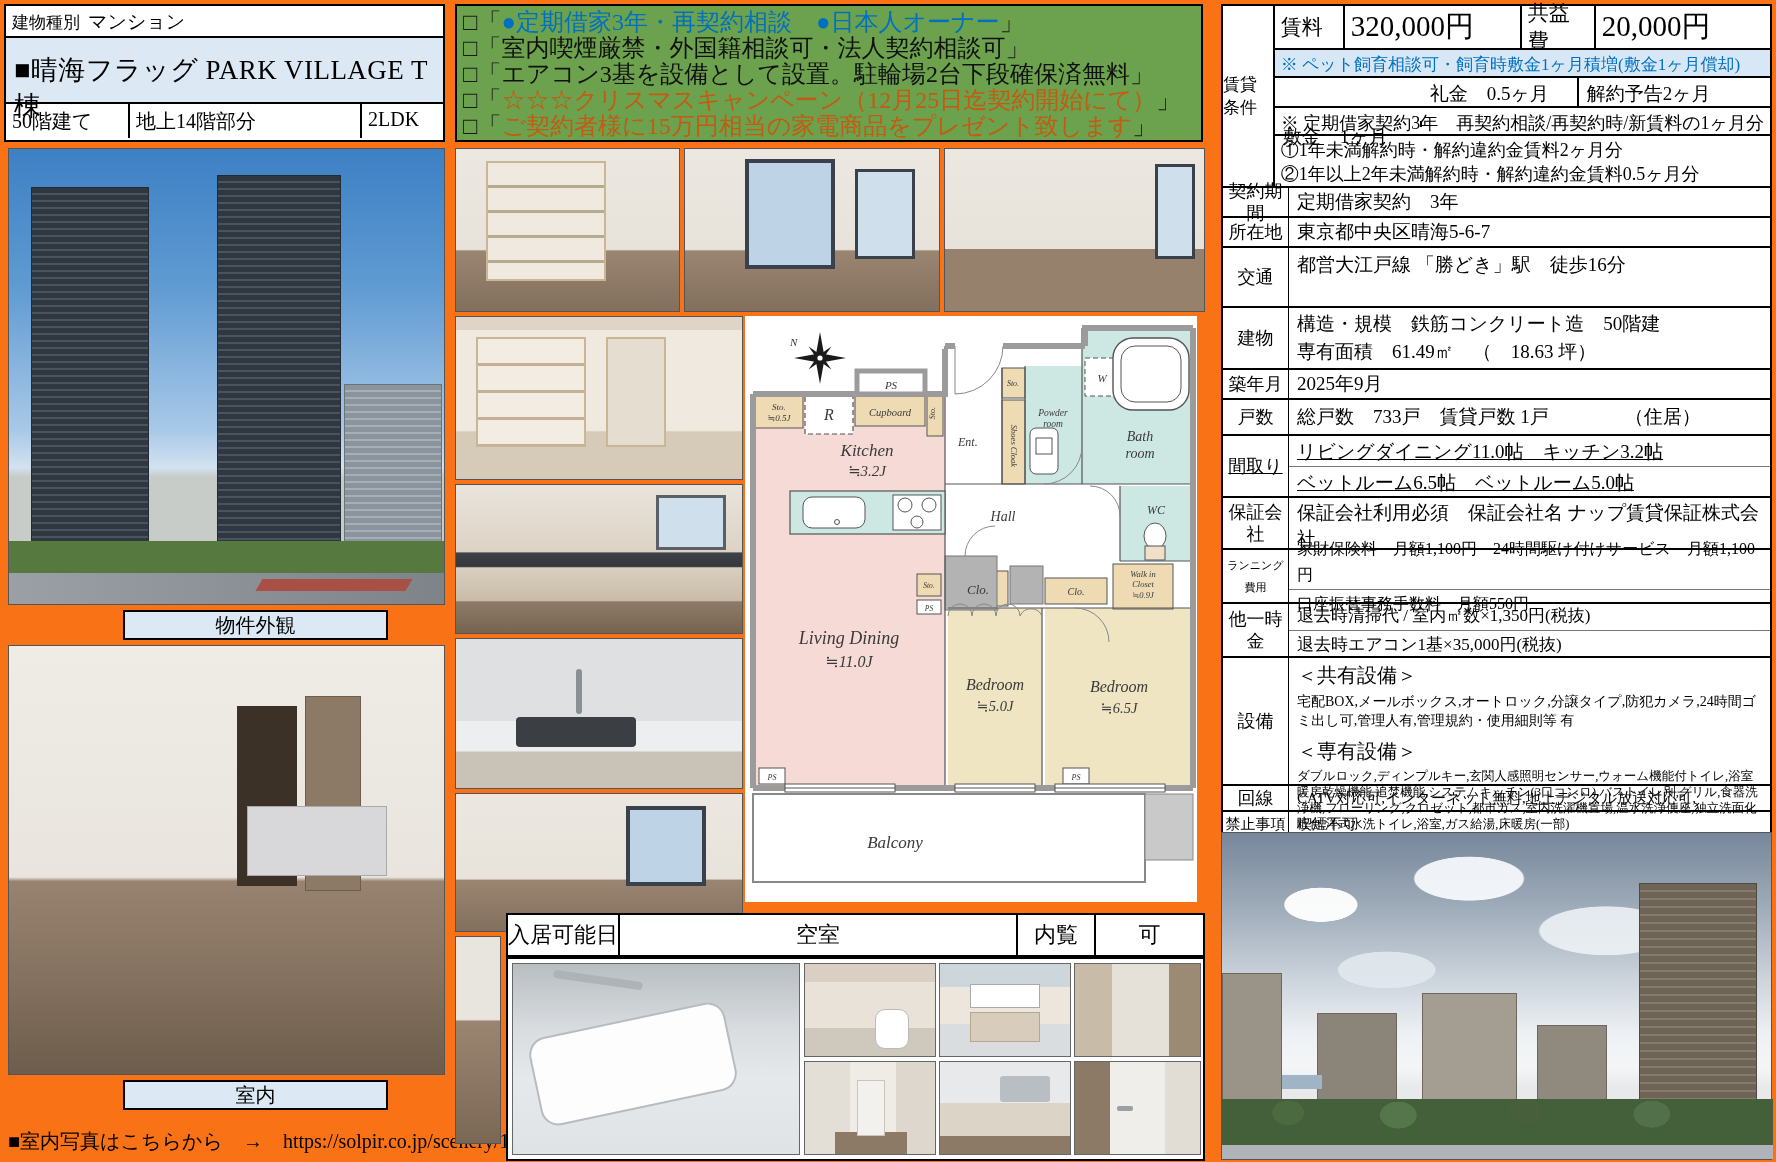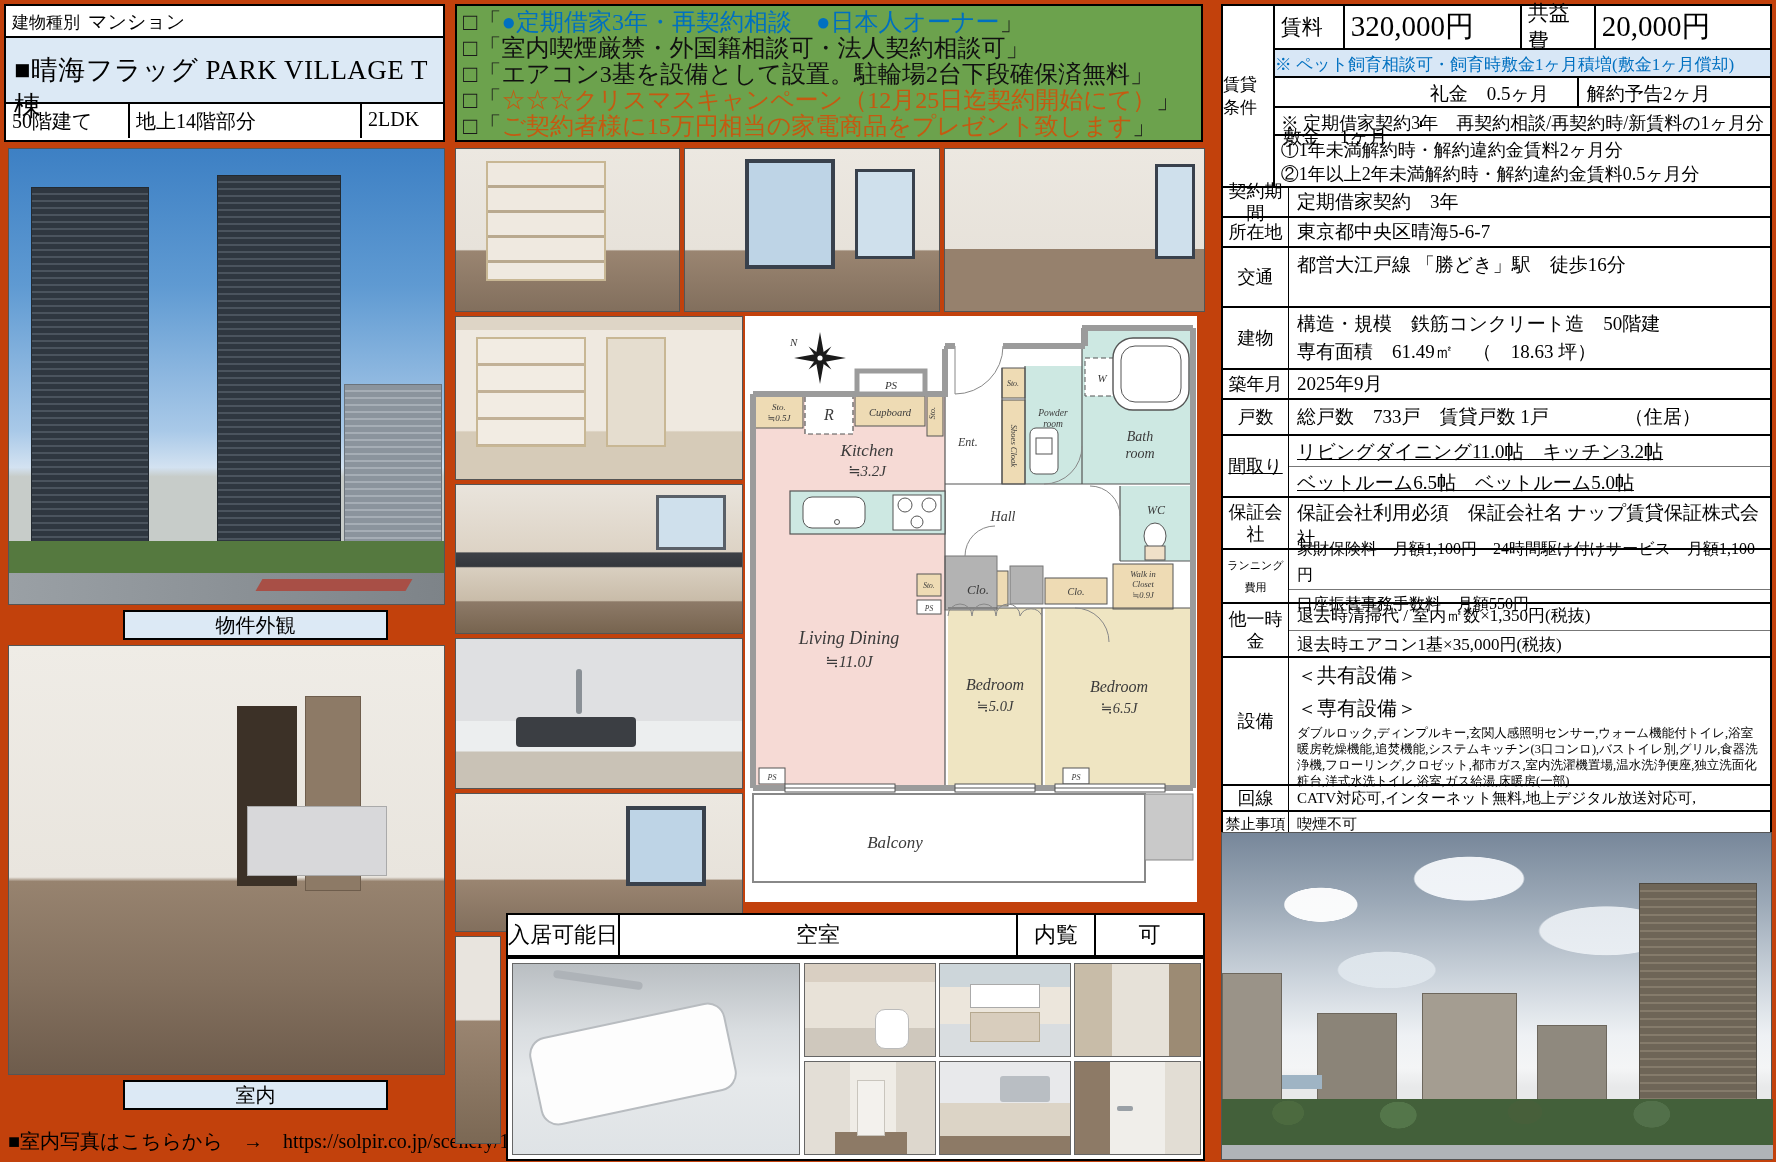--- a/index.html
+++ b/index.html
@@ -1,17 +1,17 @@
 <!DOCTYPE html>
 <html><head>
 <meta charset="utf-8">
 <style>
   * { margin:0; padding:0; box-sizing:border-box; }
   html,body { width:1776px; height:1162px; background:#fff; font-family:"Liberation Serif","DejaVu Serif",serif; color:#000; }
-  #page { position:relative; width:1776px; height:1162px; background:#c2410c; overflow:hidden; }
+  #page { position:relative; width:1776px; height:1162px; background:#f97316; overflow:hidden; }
   .abs { position:absolute; }
 
   
   #info-table { left:4px; top:4px; width:441px; height:138px; border:2px solid #000; background:#fff; }
   #info-row1 { height:32px; font-size:19px; padding:3px 6px; border-bottom:2px solid #000; }
   #info-row1 .lbl { font-size:17px; margin-right:8px; }
   #info-row2 { height:66px; background:#dce9f5; font-size:27px; padding:14px 8px 0 8px; border-bottom:2px solid #000; letter-spacing:.5px; }
   #info-row3 { height:34px; display:flex; font-size:20px; }
   #info-row3 .cell { padding:4px 6px; border-right:2px solid #000; }
   #info-row3 .c1 { width:124px; } #info-row3 .c2 { width:232px; } #info-row3 .c3 { flex:1; border-right:none; }
@@ -67,21 +67,21 @@
   
   #rental-block { left:1221px; top:4px; width:551px; height:184px; border:2px solid #000; display:flex; background:#fff; }
   #rb-label { width:66px; border-right:2px solid #000; display:flex; align-items:center; justify-content:center; font-size:17px; }
   #rb-rows { flex:1; display:flex; flex-direction:column; }
   #rb-rowA { height:44px; display:flex; border-bottom:2px solid #000; }
   #rb-rowA > div { border-right:2px solid #000; display:flex; align-items:center; padding:0 6px; }
   .rb-sub { width:70px; font-size:21px; justify-content:flex-start; }
   .rb-val { width:177px; font-size:29px; }
   .rb-sub2 { width:74px; font-size:21px; }
   .rb-val2 { flex:1; font-size:29px; border-right:none !important; }
-  #rb-rowB { height:28px; background:#d8e7f6; color:#0070c0; font-size:17px; padding:3px 0; border-bottom:2px solid #000; white-space:nowrap; }
+  #rb-rowB { height:28px; background:#d8e7f6; color:#0070c0; font-size:17px; padding:3px 6px; border-bottom:2px solid #000; white-space:nowrap; }
   #rb-rowC { height:30px; display:flex; font-size:19px; border-bottom:2px solid #000; }
   #rb-rowC > div { border-right:2px solid #000; padding:3px 8px; }
   #rb-rowC .d1 { width:147px;margin-top:43px; } #rb-rowC .d2 { width:157px; } #rb-rowC .d3 { flex:1; border-right:none; }
   #rb-rowD { height:28px; font-size:18px; padding:3px 6px; border-bottom:2px solid #000; white-space:nowrap; }
   #rb-rowE { flex:1; font-size:18px; padding:2px 6px; line-height:24px; }
 
   
   #details-table { left:1221px; top:188px; width:551px; border:2px solid #000; border-top:none; background:#fff; }
   .dt-row { display:flex; border-bottom:2px solid #000; }
   .dt-row:last-child { border-bottom:2px solid #000; }
@@ -420,20 +420,21 @@
       <div class="dt-label">他一時金</div>
       <div class="dt-body">
         <div class="dt-line" style="font-size:17px;">退去時清掃代 / 室内㎡数×1,350円(税抜)</div>
         <div class="dt-line divided" style="font-size:17px;">退去時エアコン1基×35,000円(税抜)</div>
       </div>
     </div>
     <div class="dt-row" style="height:128px;">
       <div class="dt-label">設備</div>
       <div class="dt-body" style="justify-content:flex-start;">
         <div class="dt-head">＜共有設備＞</div>
+        <div class="dt-small">宅配BOX,メールボックス,オートロック,分譲タイプ,防犯カメラ,24時間ゴミ出し可,管理人有,管理規約・使用細則等 有</div>
         <div class="dt-head divided">＜専有設備＞</div>
         <div class="dt-tiny">ダブルロック,ディンプルキー,玄関人感照明センサー,ウォーム機能付トイレ,浴室暖房乾燥機能,追焚機能,システムキッチン(3口コンロ),バストイレ別,グリル,食器洗浄機,フローリング,クロゼット,都市ガス,室内洗濯機置場,温水洗浄便座,独立洗面化粧台,洋式水洗トイレ,浴室,ガス給湯,床暖房(一部)</div>
       </div>
     </div>
     <div class="dt-row" style="height:26px;">
       <div class="dt-label">回線</div>
       <div class="dt-body">
           <div class="dt-line" style="font-size:15px;">CATV対応可,インターネット無料,地上デジタル放送対応可,</div>
         </div>
     </div>

